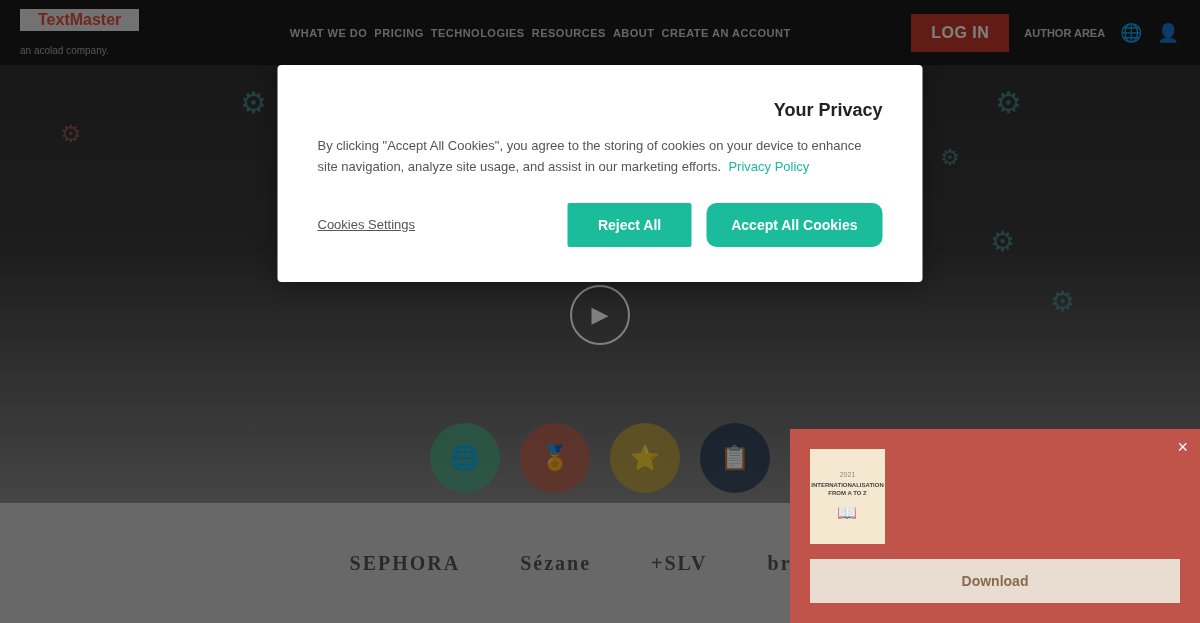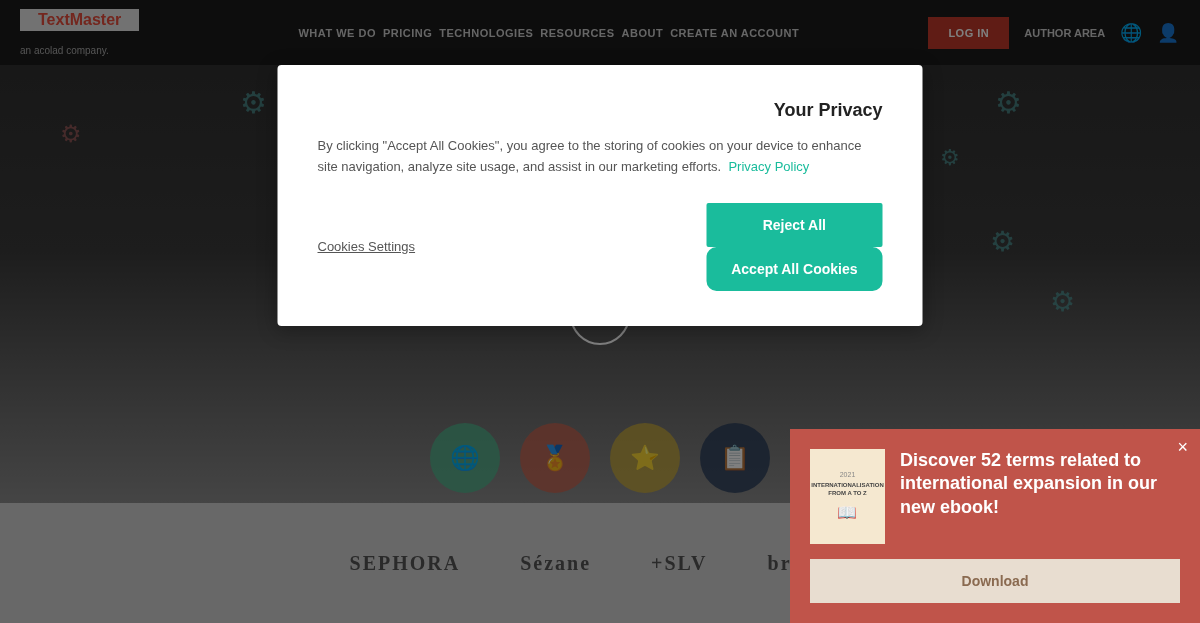--- a/index.html
+++ b/index.html
@@ -61,21 +61,21 @@
     .nav-actions {
       display: flex;
       align-items: center;
       gap: 15px;
     }
     .btn-login {
       background: #c0392b;
       color: white;
       border: none;
       padding: 10px 20px;
-      font-size: 11px;
+      font-size: 16px;
       font-weight: bold;
       cursor: pointer;
       text-transform: uppercase;
       letter-spacing: 0.5px;
     }
     .author-area-link {
       color: #ccc;
       font-size: 11px;
       font-weight: bold;
       text-transform: uppercase;
@@ -194,21 +194,21 @@
     .cookies-settings-link {
       font-size: 13px;
       color: #555;
       text-decoration: underline;
       cursor: pointer;
       background: none;
       border: none;
     }
     .modal-btns {
       display: flex;
-      flex-direction: column;
+      gap: 15px;
     }
     .btn-reject {
       background: #1abc9c;
       color: white;
       border: none;
       padding: 14px 30px;
       font-size: 14px;
       font-weight: bold;
       cursor: pointer;
       border-radius: 2px;
@@ -399,18 +399,17 @@
   <div class="ebook-popup">
     <button class="ebook-close">×</button>
     <div class="ebook-row">
       <div class="ebook-img">
         <div class="ebook-img-inner">
           <div style="font-size:7px; color:#888; margin-bottom:4px;">2021</div>
           <div style="font-size:6px; color:#444; line-height:1.3; font-weight:bold;">INTERNATIONALISATION FROM A TO Z</div>
           <div style="margin-top:6px; font-size:16px;">📖</div>
         </div>
       </div>
-      <p class="ebook-title">Discover 52 terms related to international expansion in our new ebook!</p>
     </div>
     <button class="btn-download">Download</button>
   </div>
 
 </div>
 
 </body></html>

